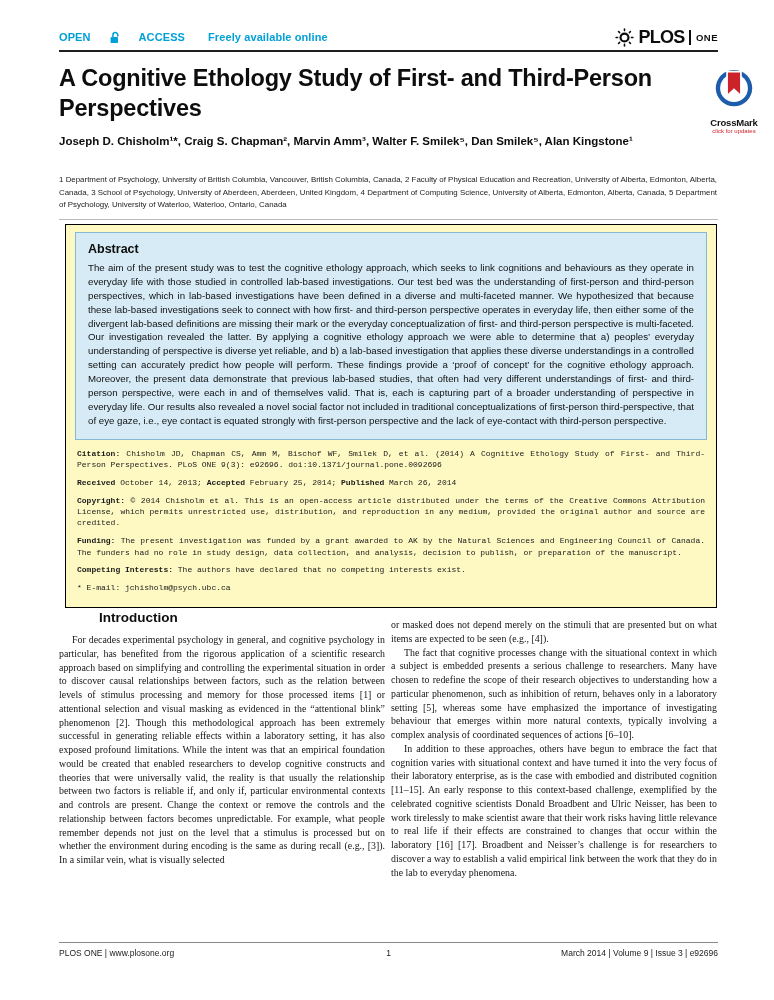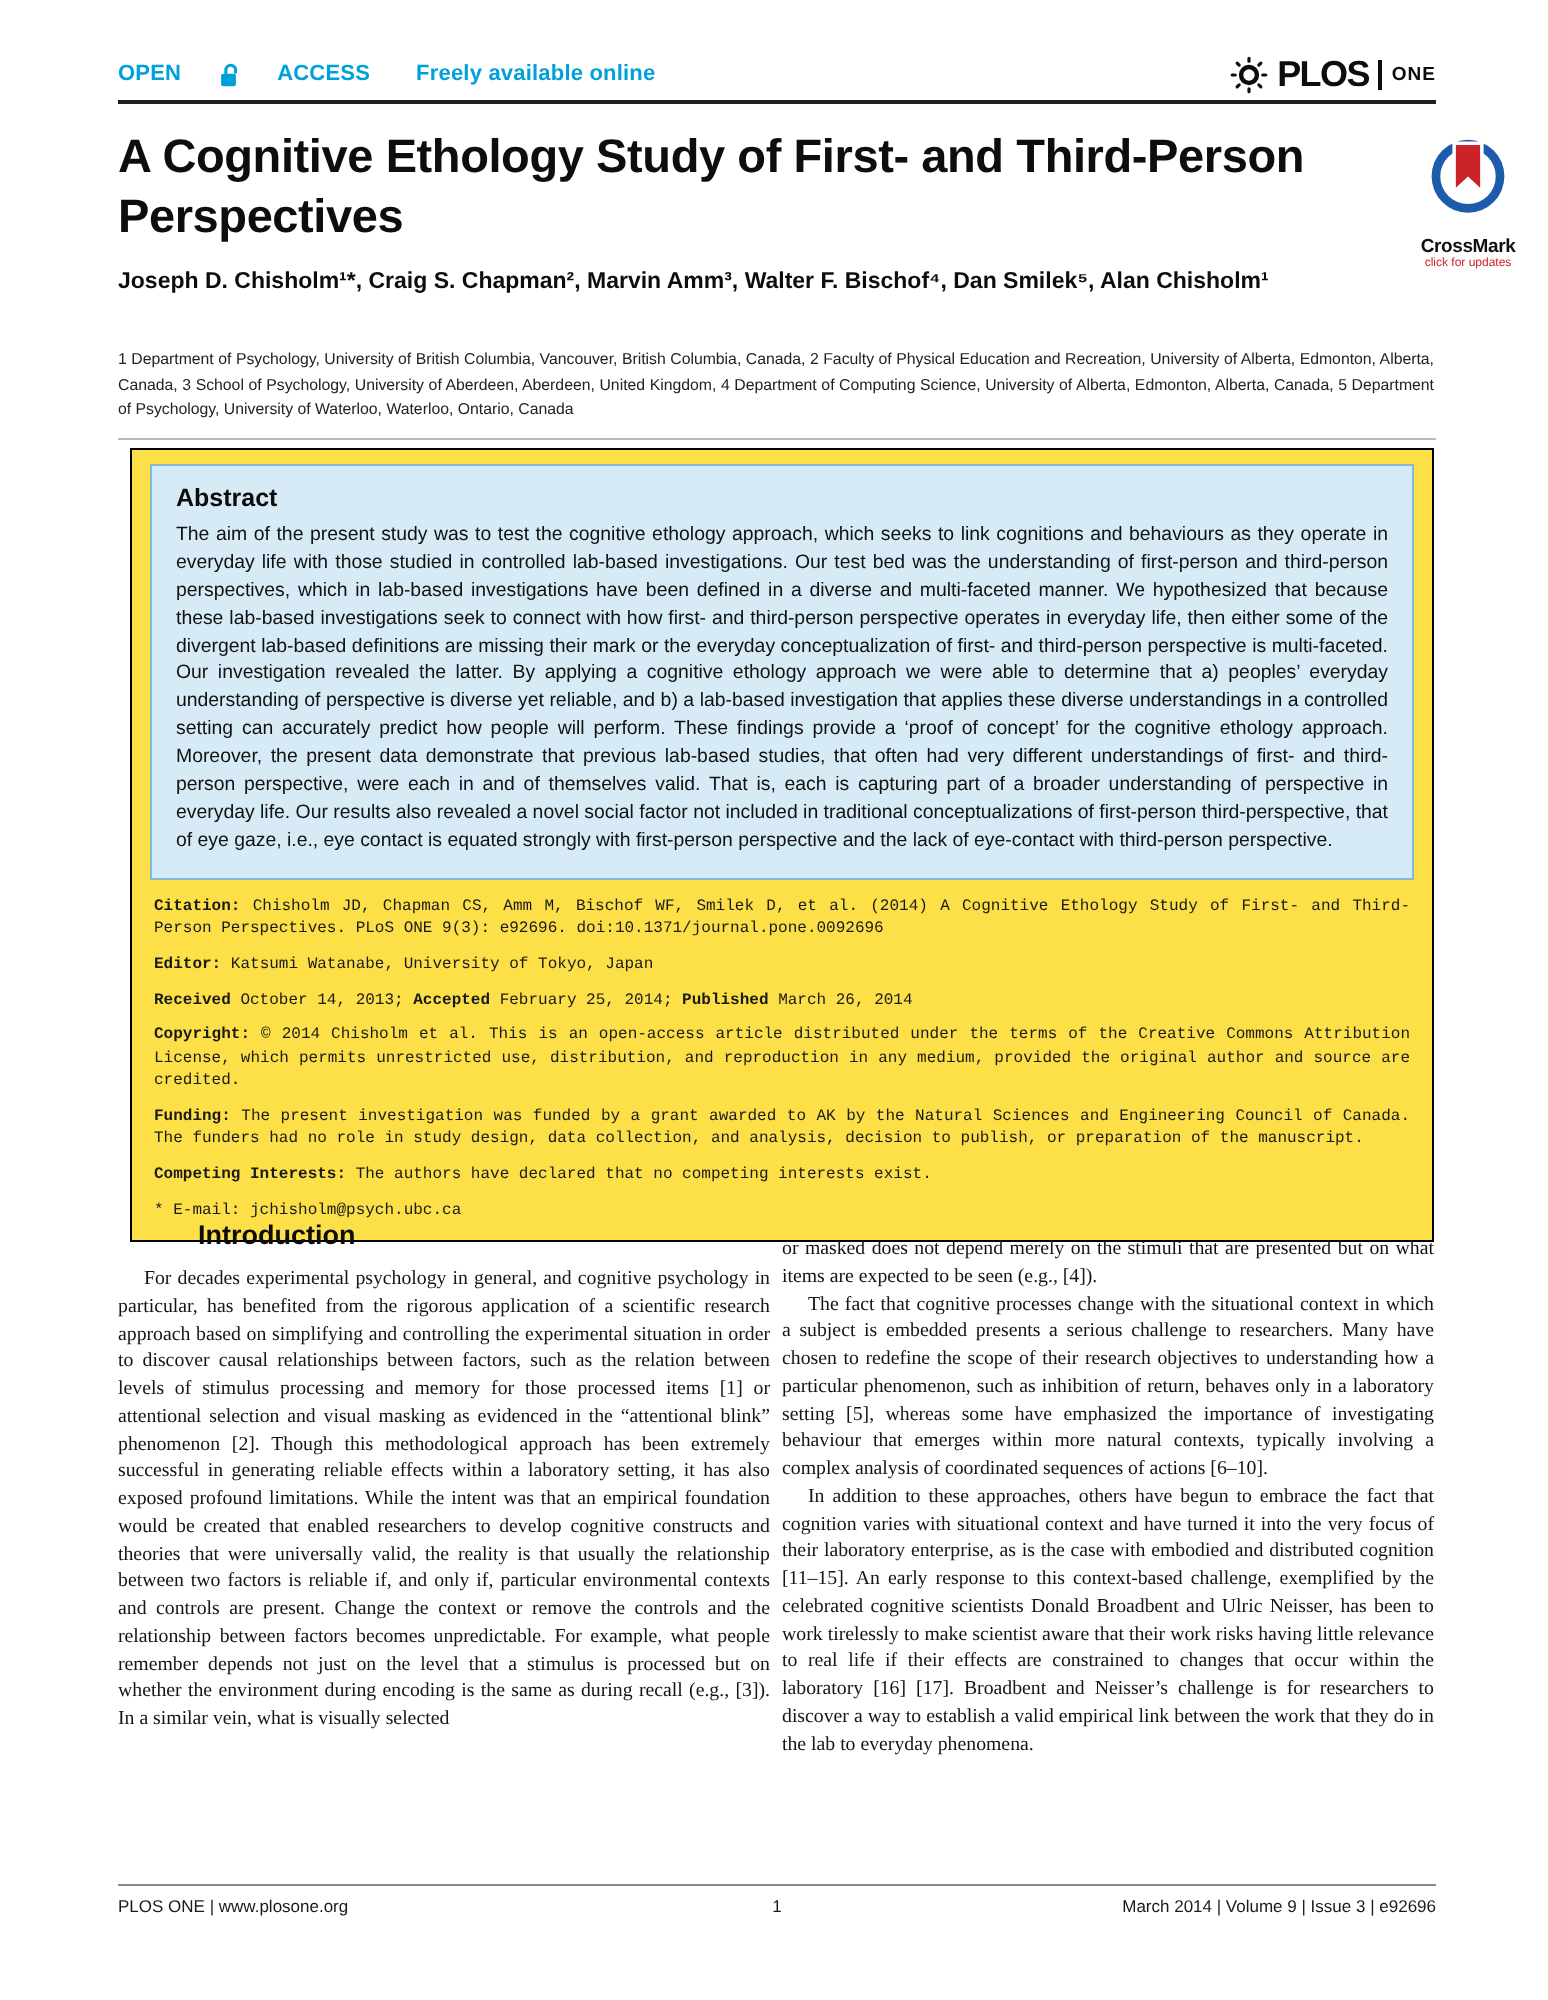--- a/index.html
+++ b/index.html
@@ -41,21 +41,21 @@
   }
   .affiliations {
     position:absolute; left:59px; top:174px; width:658px;
     font-size:7.9px; line-height:1.6; text-align:justify; color:#222;
   }
   .affil-rule { position:absolute; left:59px; right:56px; top:219px; height:1px; background:#b9b9b9; }
 
   
   .meta-box {
     position:absolute; left:65px; top:224px; width:652px; min-height:384px;
-    border:1.5px solid #000; background:#fde047; padding:7px 9px 2px 9px;
+    border:1.5px solid #000; background:#fef9c3; padding:7px 9px 2px 9px;
   }
   .abstract-panel { background:#d6ebf6; border:1px solid #84b9d6; padding:9px 12px 11px 12px; }
   .abstract-heading { font-size:12.5px; font-weight:bold; color:#0d0d0d; margin-bottom:5px; }
   .abstract-text { font-size:9.7px; line-height:1.43; text-align:justify; color:#111; }
   .meta-entries { padding:8px 2px 0 2px;font-family:Liberation Mono, monospace; }
   .meta-p { font-size:8px; line-height:1.42; margin-bottom:6.5px; text-align:justify; color:#1a1a1a; }
   .meta-p b { font-weight:bold; }
 
   
   .intro-heading { position:absolute; left:59px; top:610px; font-size:13.5px; font-weight:bold; color:#0d0d0d;padding-left:40px; }
@@ -125,32 +125,31 @@
       <svg width="52" height="46" viewBox="0 0 60 52">
         <circle cx="30" cy="25" r="21" fill="#1c5cab"></circle>
         <circle cx="30" cy="25" r="16" fill="#ffffff"></circle>
         <path d="M22 6 h16 v28 l-8 -7.5 l-8 7.5 z" fill="#cc2229" stroke="#ffffff" stroke-width="2"></path>
       </svg>
     </span>
     <div class="crossmark-title">CrossMark</div>
     <div class="crossmark-sub">click for updates</div>
   </div>
 
-  <div class="authors">Joseph D. Chisholm¹*, Craig S. Chapman², Marvin Amm³, Walter F. Bischof⁴, Dan Smilek⁵, Alan Chisholm¹</div>
+  <div class="authors">Joseph D. Chisholm¹*, Craig S. Chapman², Marvin Amm³, Walter F. Smilek⁵, Dan Smilek⁵, Alan Kingstone¹</div>
   <div class="affiliations">1 Department of Psychology, University of British Columbia, Vancouver, British Columbia, Canada, 2 Faculty of Physical Education and Recreation, University of Alberta, Edmonton, Alberta, Canada, 3 School of Psychology, University of Aberdeen, Aberdeen, United Kingdom, 4 Department of Computing Science, University of Alberta, Edmonton, Alberta, Canada, 5 Department of Psychology, University of Waterloo, Waterloo, Ontario, Canada</div>
   <div class="affil-rule"></div>
 
   <div class="meta-box">
     <div class="abstract-panel">
       <div class="abstract-heading">Abstract</div>
       <div class="abstract-text">The aim of the present study was to test the cognitive ethology approach, which seeks to link cognitions and behaviours as they operate in everyday life with those studied in controlled lab-based investigations. Our test bed was the understanding of first-person and third-person perspectives, which in lab-based investigations have been defined in a diverse and multi-faceted manner. We hypothesized that because these lab-based investigations seek to connect with how first- and third-person perspective operates in everyday life, then either some of the divergent lab-based definitions are missing their mark or the everyday conceptualization of first- and third-person perspective is multi-faceted. Our investigation revealed the latter. By applying a cognitive ethology approach we were able to determine that a) peoples’ everyday understanding of perspective is diverse yet reliable, and b) a lab-based investigation that applies these diverse understandings in a controlled setting can accurately predict how people will perform. These findings provide a ‘proof of concept’ for the cognitive ethology approach. Moreover, the present data demonstrate that previous lab-based studies, that often had very different understandings of first- and third-person perspective, were each in and of themselves valid. That is, each is capturing part of a broader understanding of perspective in everyday life. Our results also revealed a novel social factor not included in traditional conceptualizations of first-person third-perspective, that of eye gaze, i.e., eye contact is equated strongly with first-person perspective and the lack of eye-contact with third-person perspective.</div>
     </div>
     <div class="meta-entries">
       <p class="meta-p"><b>Citation:</b><span> Chisholm JD, Chapman CS, Amm M, Bischof WF, Smilek D, et al. (2014) A Cognitive Ethology Study of First- and Third-Person Perspectives. PLoS ONE 9(3): e92696. doi:10.1371/journal.pone.0092696</span></p>
-      <p class="meta-p"><b>Editor:</b><span> Katsumi Watanabe, University of Tokyo, Japan</span></p>
       <p class="meta-p"><b>Received</b><span> October 14, 2013; </span><b>Accepted</b><span> February 25, 2014; </span><b>Published</b><span> March 26, 2014</span></p>
       <p class="meta-p"><b>Copyright:</b><span> © 2014 Chisholm et al. This is an open-access article distributed under the terms of the Creative Commons Attribution License, which permits unrestricted use, distribution, and reproduction in any medium, provided the original author and source are credited.</span></p>
       <p class="meta-p"><b>Funding:</b><span> The present investigation was funded by a grant awarded to AK by the Natural Sciences and Engineering Council of Canada. The funders had no role in study design, data collection, and analysis, decision to publish, or preparation of the manuscript.</span></p>
       <p class="meta-p"><b>Competing Interests:</b><span> The authors have declared that no competing interests exist.</span></p>
       <p class="meta-p">* E-mail: jchisholm@psych.ubc.ca</p>
     </div>
   </div>
 
   <h2 class="intro-heading">Introduction</h2>
   <div class="col col-left">

